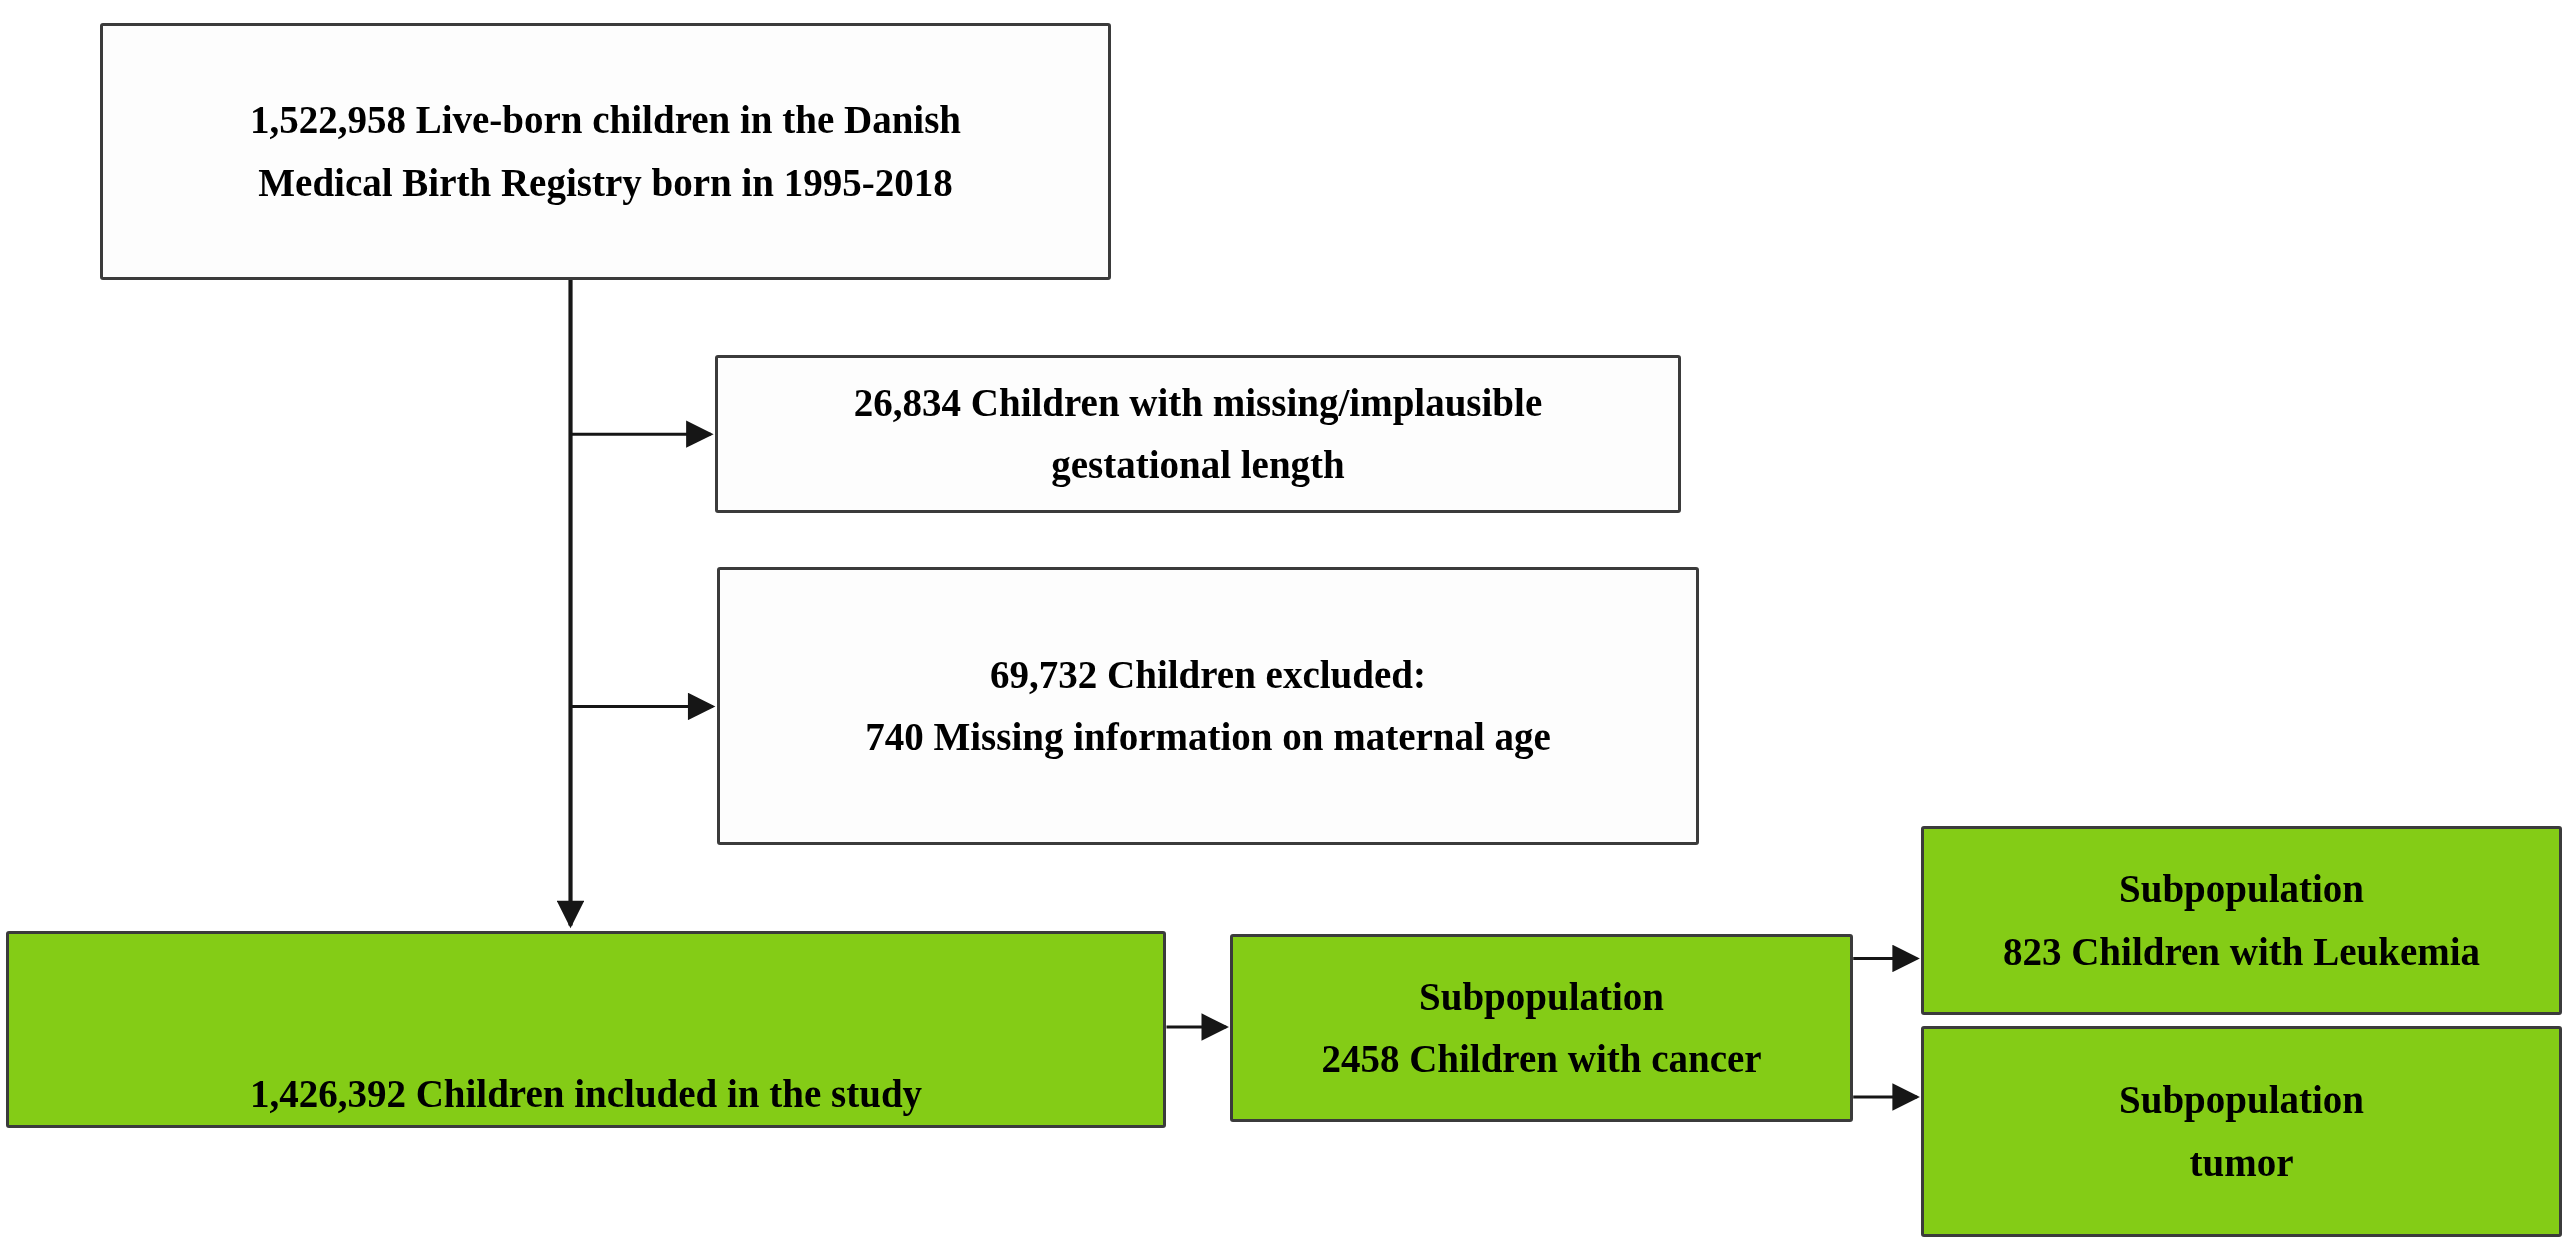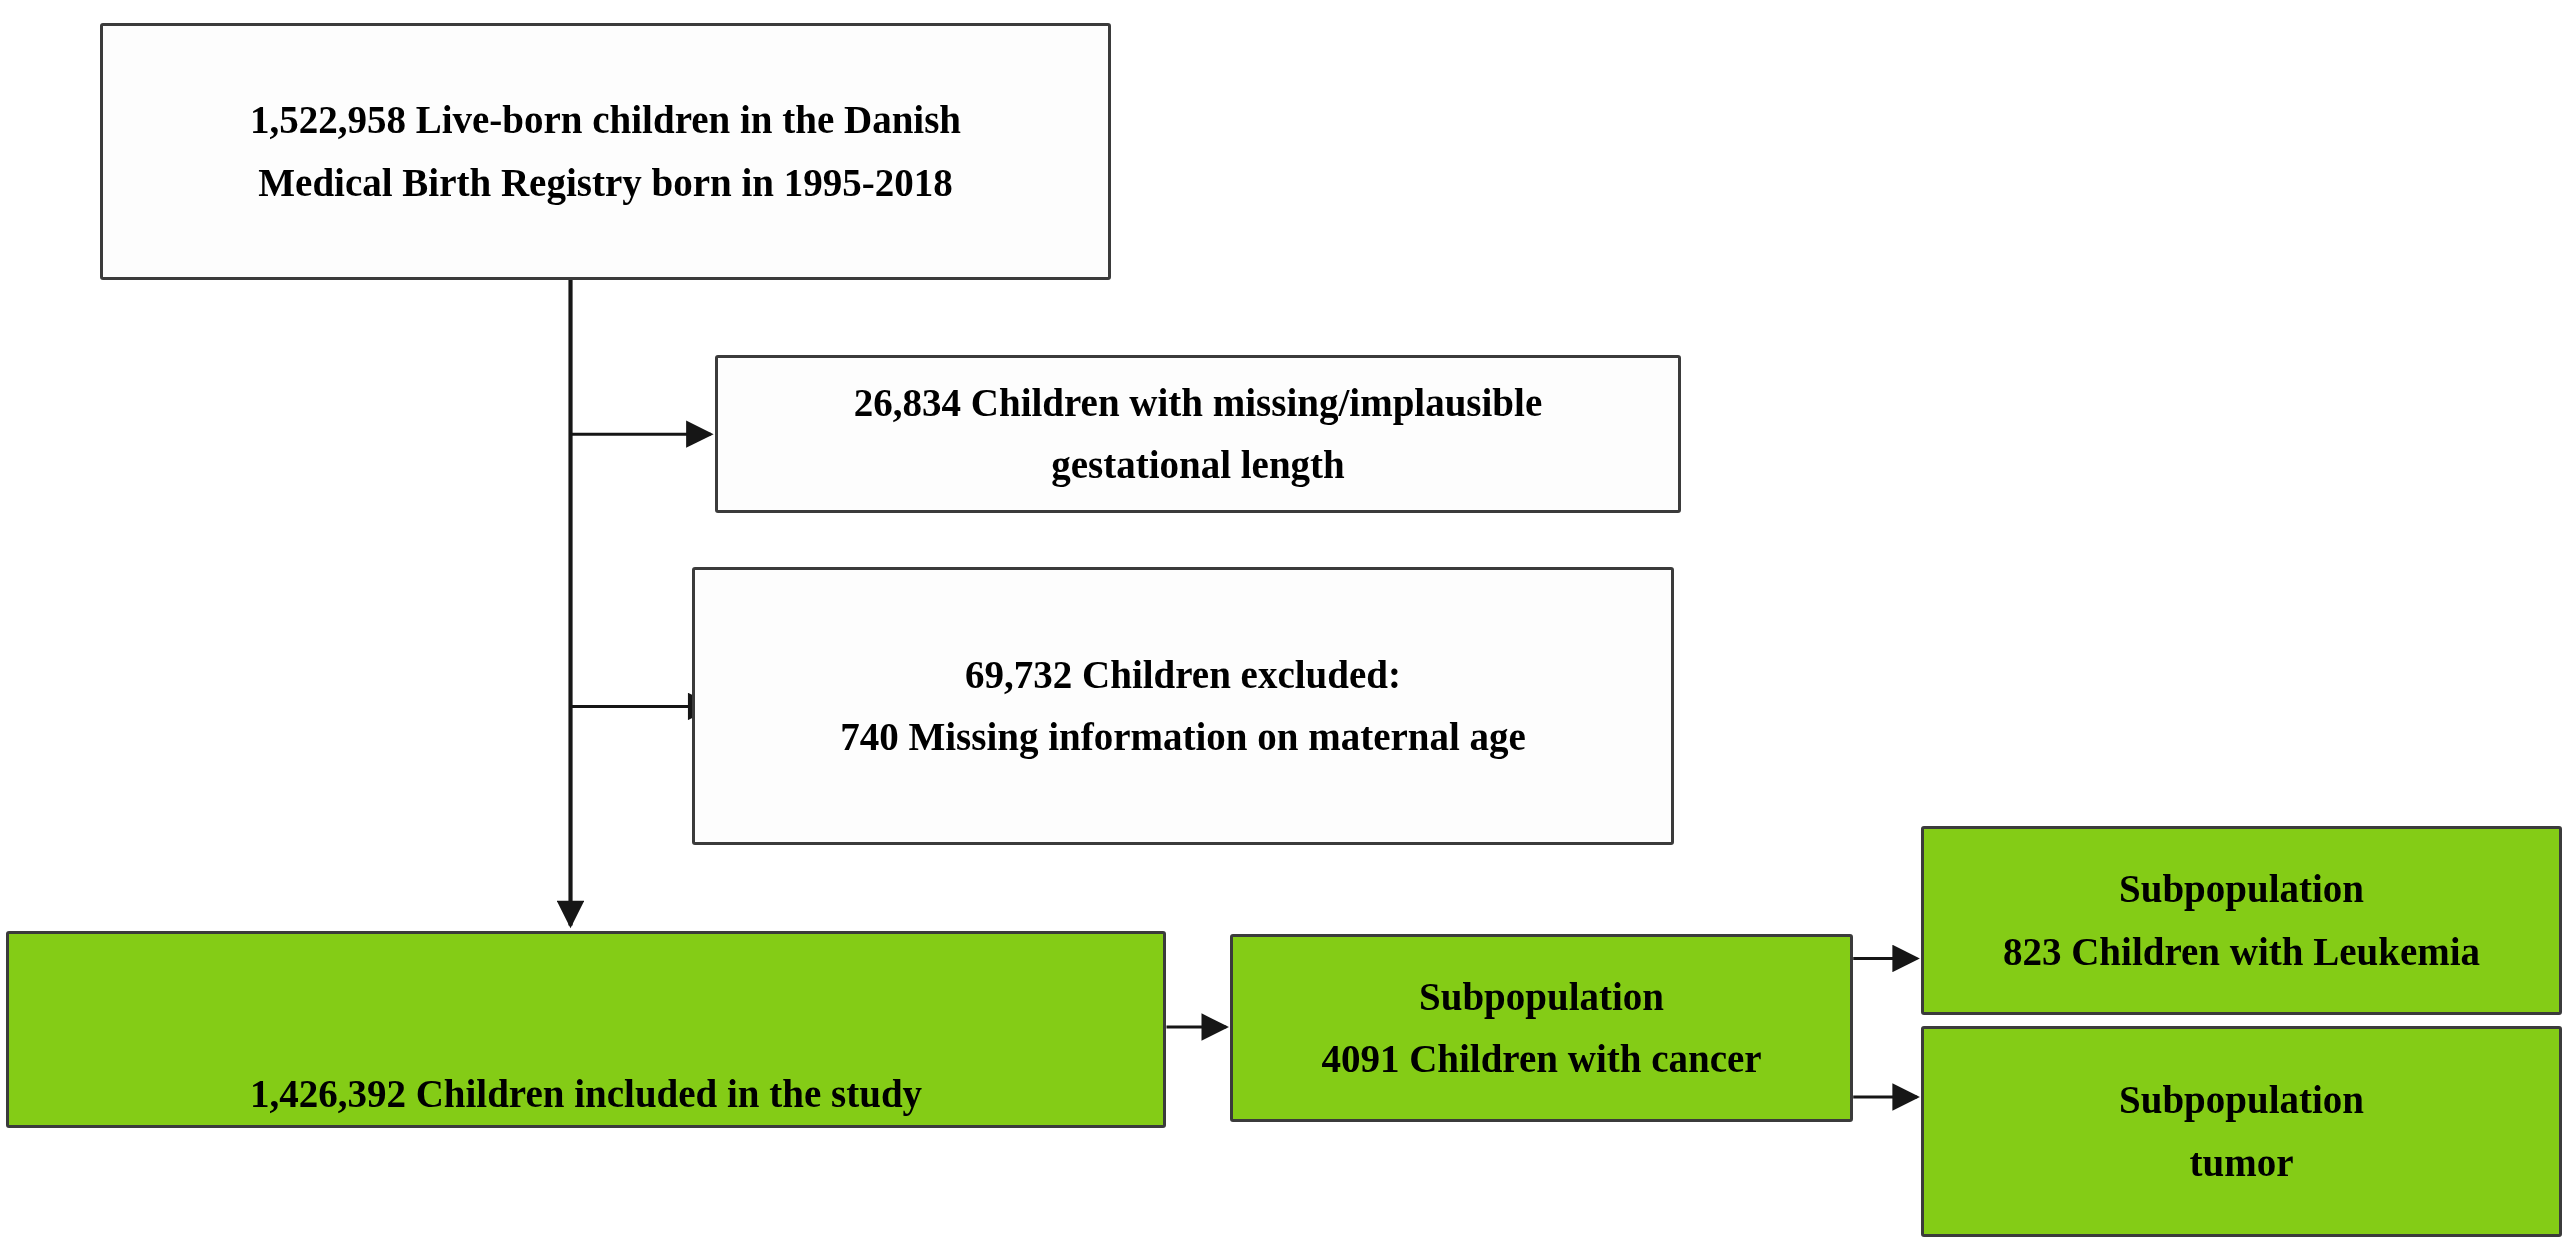--- a/index.html
+++ b/index.html
@@ -37,21 +37,21 @@
     font-weight: bold;
     line-height: 1.6;
     z-index: 2;
     padding: 0 18px;
   }
   .node.plain  { background: #fdfdfd; }
   .node.shaded { background: #84cc16; }
 
   .node-source     { left: 100px;  top: 23px;   width: 1011px; height: 257px; }
   .node-gestation  { left: 715px; top: 355px;  width: 966px; height: 158px; }
-  .node-excluded   { left: 692px; top: 567px;  width: 982px; height: 278px; text-align: right; }
+  .node-excluded   { left: 717px; top: 567px;  width: 982px; height: 278px; text-align: right; }
   .node-included   { left: 6px;   top: 931px; width: 1160px; height: 197px; justify-content: flex-end; }
   .node-cancer     { left: 1230px; top: 934px; width: 623px; height: 188px; }
   .node-leukemia   { left: 1921px; top: 826px; width: 641px; height: 189px; }
   .node-cns        { left: 1921px; top: 1026px; width: 641px; height: 211px; }
 </style>
 </head>
 <body>
 
 <div class="canvas">
 
@@ -83,21 +83,21 @@
     <div>69,732 Children excluded:</div>
     <div>740 Missing information on maternal age</div>
   </div>
 
   <div class="node shaded node-included">
     <div>1,426,392 Children included in the study</div>
   </div>
 
   <div class="node shaded node-cancer">
     <div>Subpopulation</div>
-    <div>4091 Children with cancer</div>
+    <div>2458 Children with cancer</div>
   </div>
 
   <div class="node shaded node-leukemia">
     <div>Subpopulation</div>
     <div>823 Children with Leukemia</div>
   </div>
 
   <div class="node shaded node-cns">
     <div>Subpopulation</div>
     <div>tumor</div>

